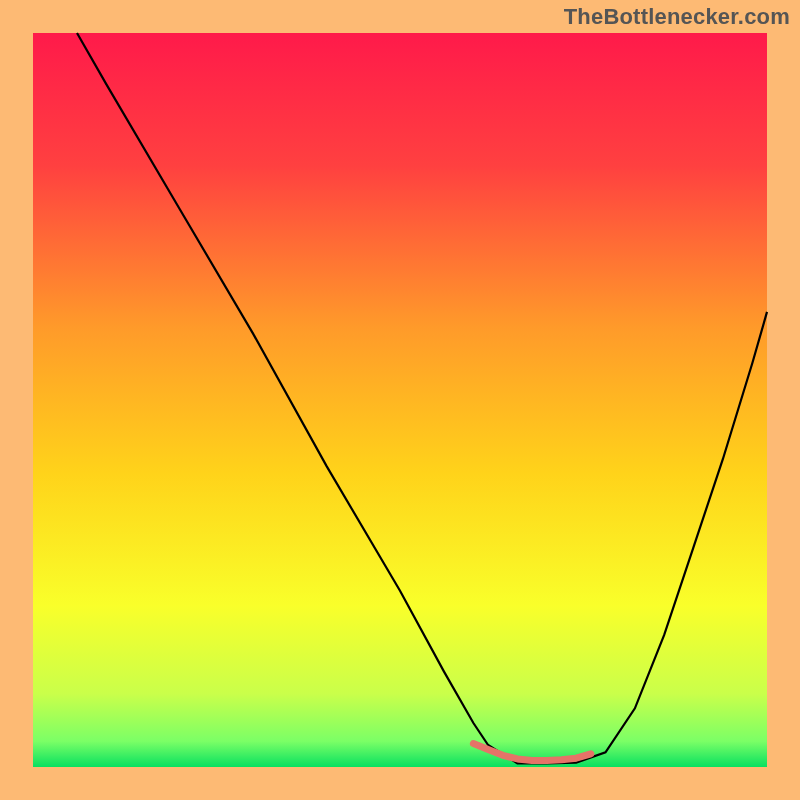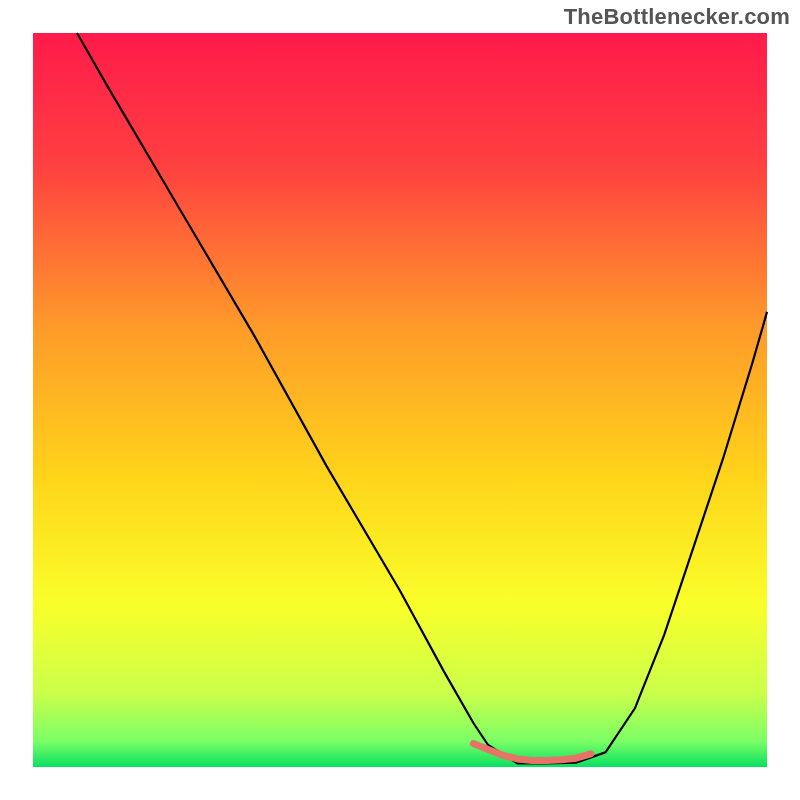--- a/index.html
+++ b/index.html
@@ -7,21 +7,21 @@
     padding: 0;
     width: 800px;
     height: 800px;
     background: #000;
     font-family: Arial, Helvetica, sans-serif;
   }
   .frame {
     position: relative;
     width: 800px;
     height: 800px;
-    background: #ffffff;
+    background: #fdba74;
   }
   .watermark {
     position: absolute;
     top: 4px;
     right: 10px;
     color: #555;
     font-size: 22px;
     font-weight: 600;
     letter-spacing: 0.2px;
     z-index: 10;

